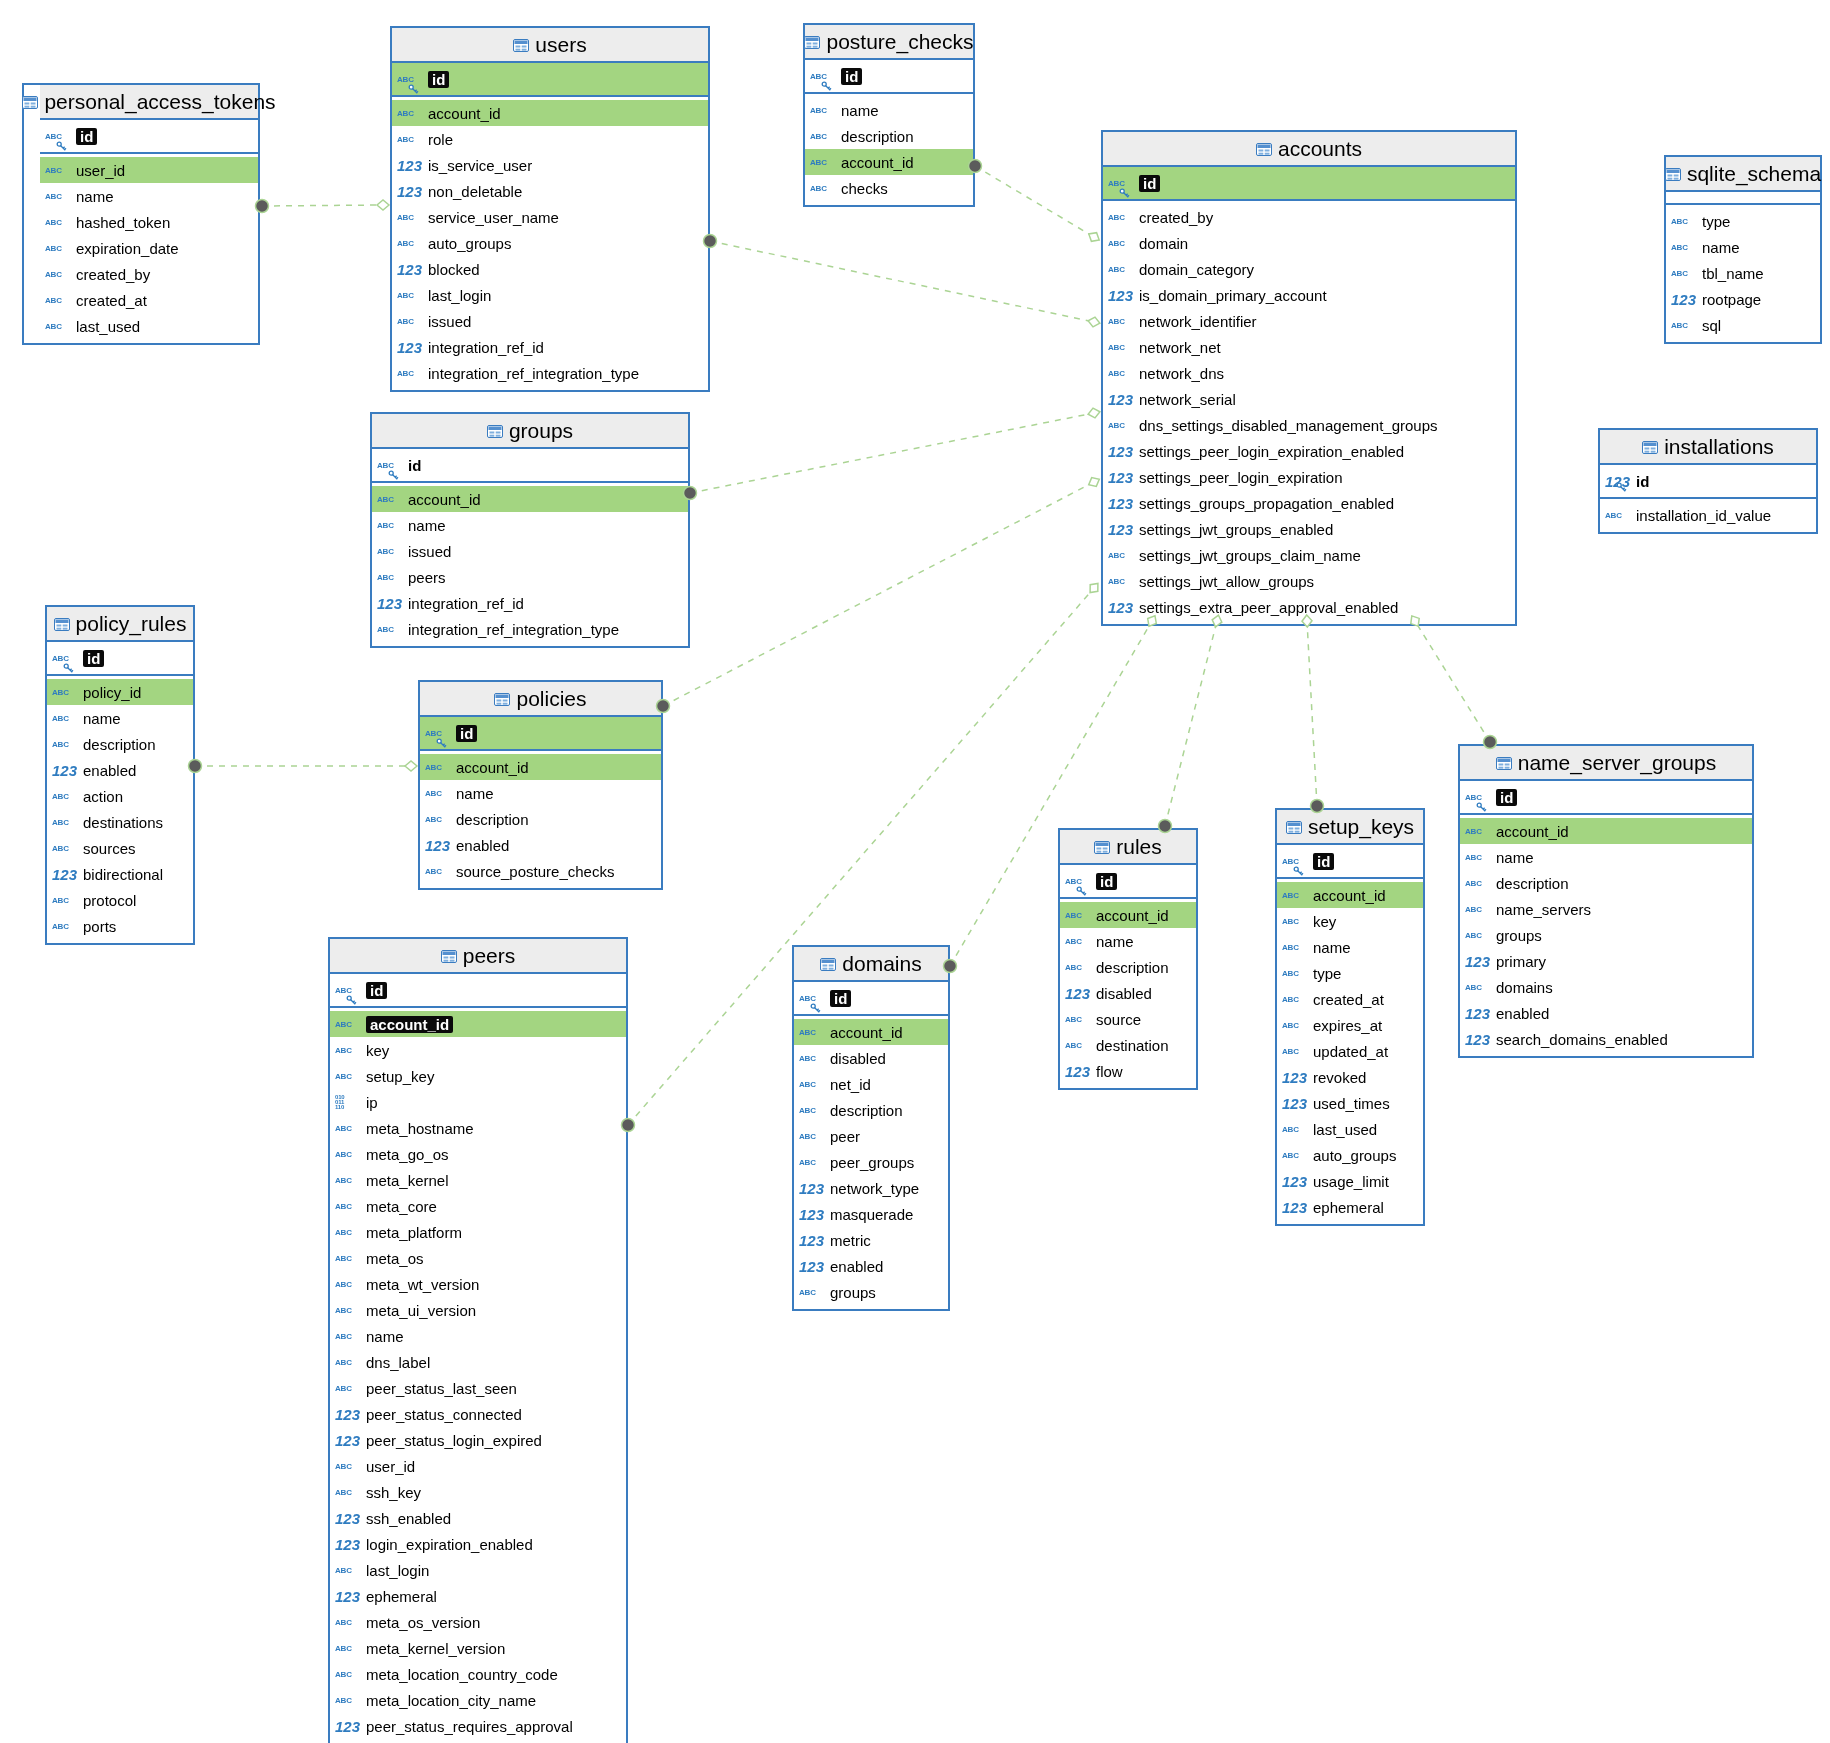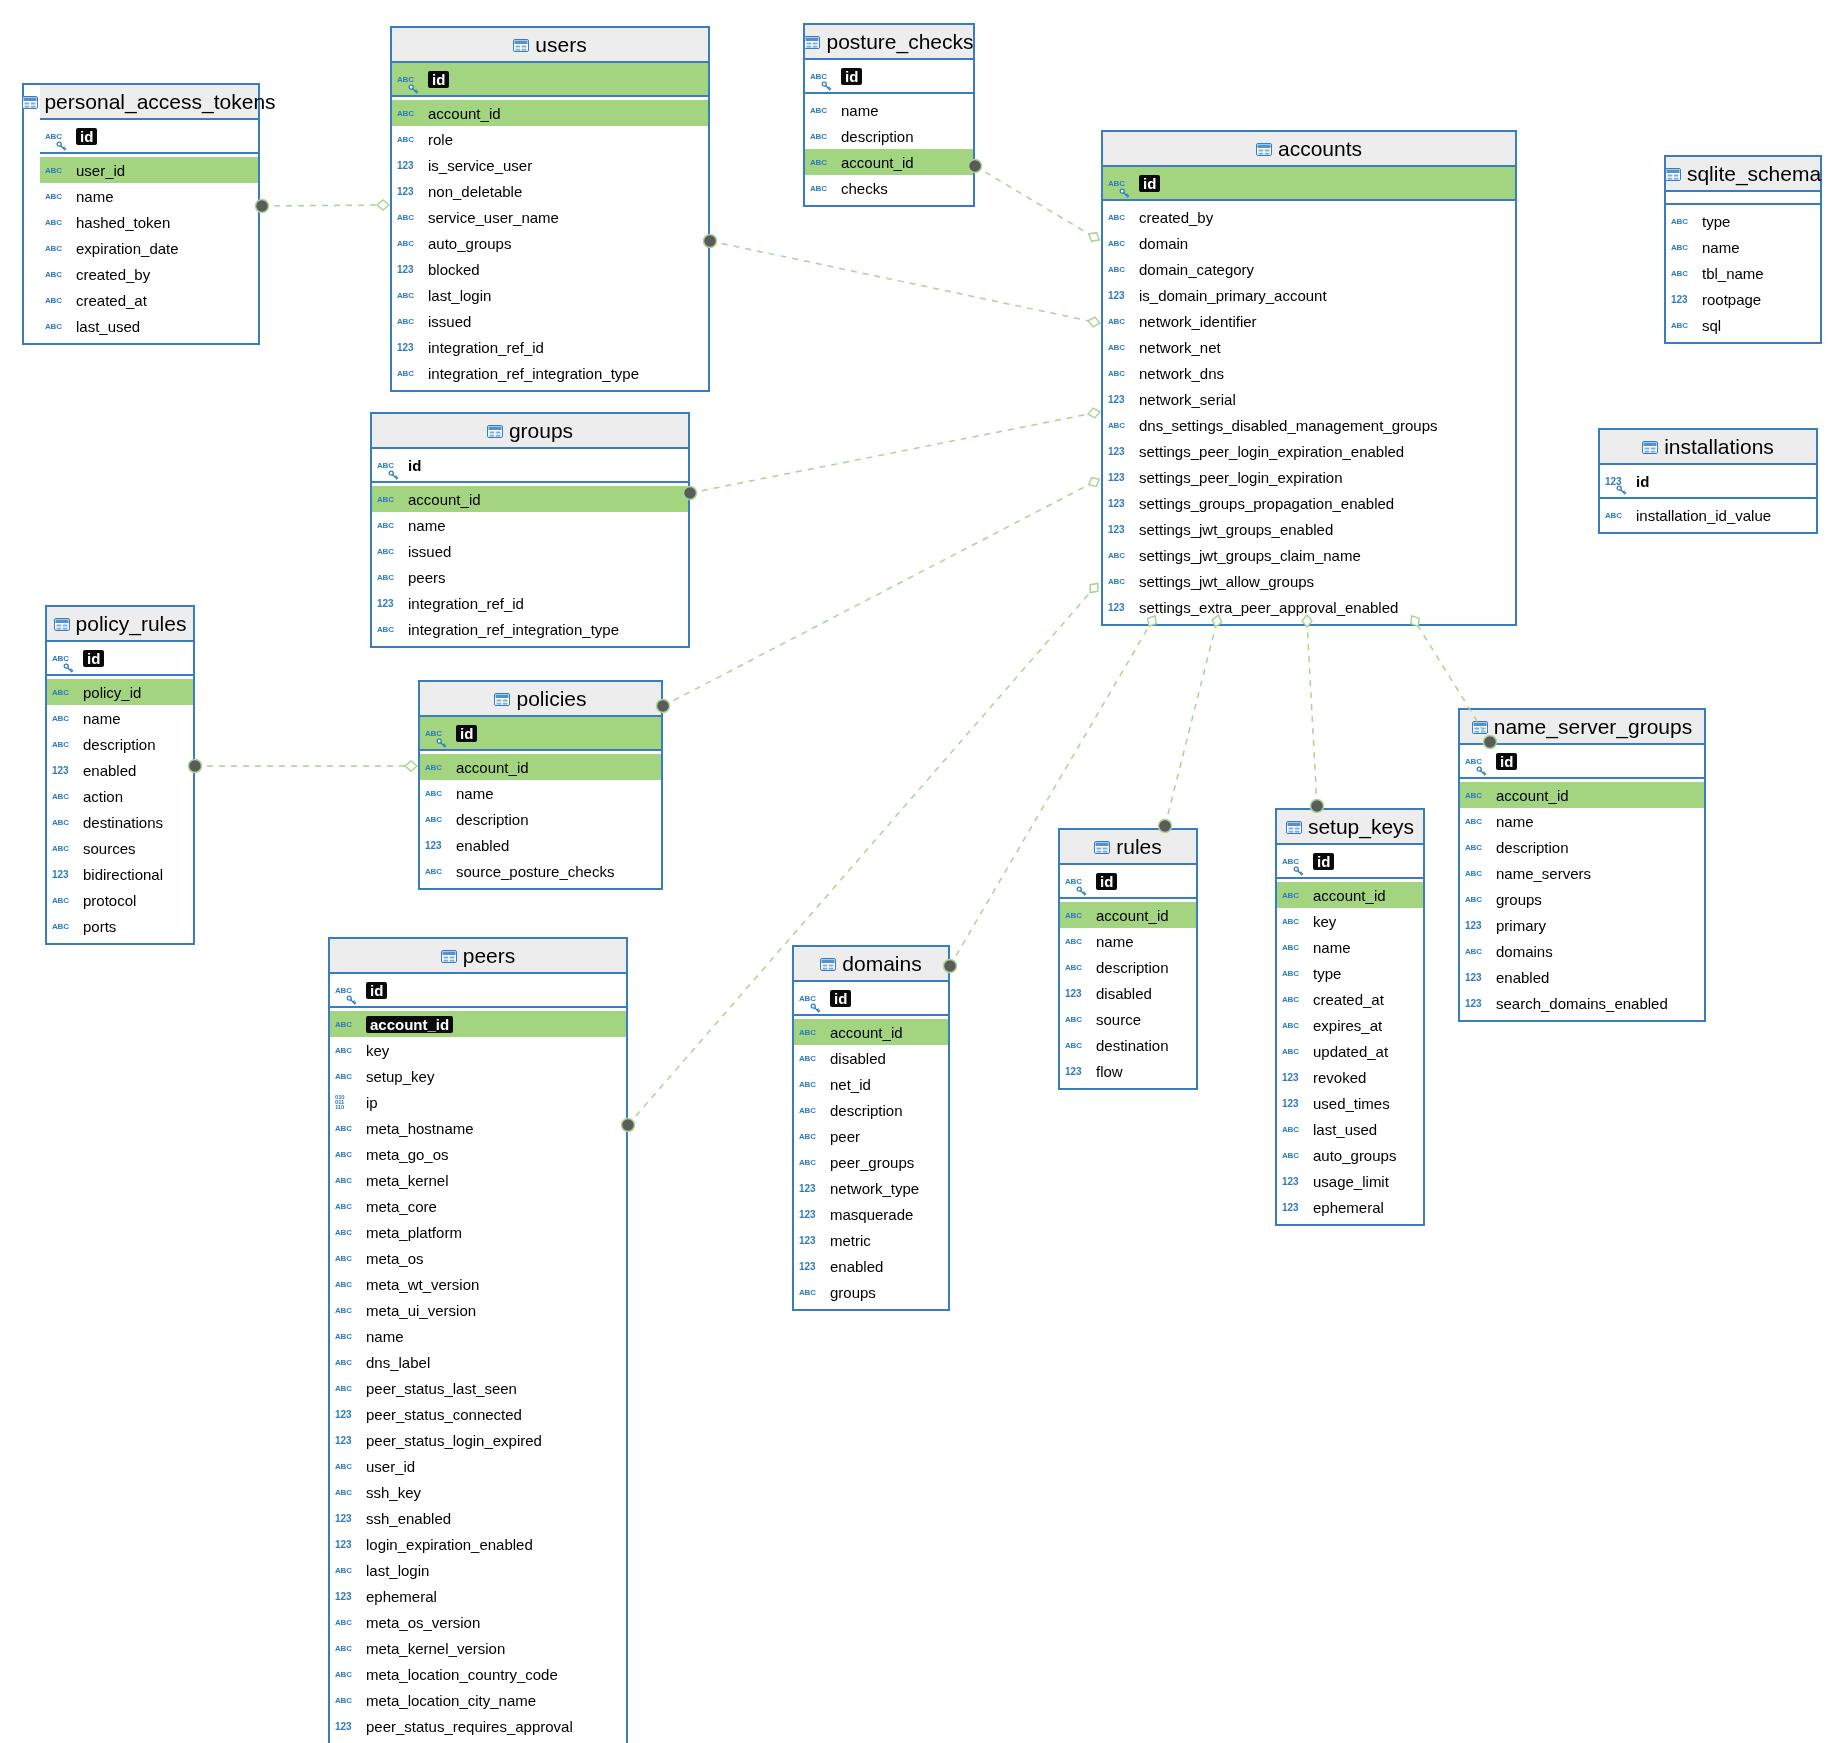--- a/index.html
+++ b/index.html
@@ -10,21 +10,21 @@
   .pkrow{display:flex;align-items:center;height:34px;border-bottom:2px solid #3a7cc0;padding-left:5px;box-sizing:border-box;}
   .pkrow.empty{height:13px;}
   .tbody{padding:3px 0 4px;}
   .crow{display:flex;align-items:center;height:26px;padding-left:5px;}
   .hl{background:#a3d581;}
   .lbl{font-size:15px;margin-left:3px;white-space:nowrap;color:#000;}
   .lbl.inv{background:#0a0a0a;color:#fff;font-weight:700;padding:0 4px;border-radius:2px;}
   .lbl.b{font-weight:700;}
   .cicon{flex:0 0 28px;position:relative;display:flex;align-items:center;min-height:1px;}
   .tic{font-size:8px;font-weight:700;color:#2f7cc0;letter-spacing:-0.2px;}
-  .nic{font-size:10px;font-weight:700;color:#2f7cc0;}
+  .nic{font-size:15px;font-weight:700;color:#2f7cc0;font-style:italic;}
   .bic{font-size:6px;line-height:5px;font-weight:700;color:#2f7cc0;display:inline-block;letter-spacing:-0.2px;}
   .keyov{position:absolute;left:11px;top:9px;}
   svg.edges{position:absolute;left:0;top:0;z-index:6;pointer-events:none;}
 </style>
 </head>
 <body>
 
 <div id="canvas">
     <div class="tbl" style="left: 22px; top: 83px; width: 238px; padding-left: 16px;">
       <div class="hdr">
@@ -1079,21 +1079,21 @@
           <span class="lbl">usage_limit</span>
         </div>
         <div class="crow">
           <span class="cicon">
             <span class="nic">123</span>
           </span>
           <span class="lbl">ephemeral</span>
         </div>
       </div>
     </div>
-    <div class="tbl" style="left: 1458px; top: 708px; width: 248px;">
+    <div class="tbl" style="left: 1458px; top: 744px; width: 296px;">
       <div class="hdr">
         <span class="ticon"><svg width="16" height="13" viewBox="0 0 16 13">
             <rect x="0.5" y="0.5" width="15" height="12" rx="1.5" fill="#fff" stroke="#3a7cc0"></rect>
             <rect x="1.5" y="1.5" width="13" height="3.5" fill="#5590cf"></rect>
             <rect x="2.5" y="6.5" width="4.8" height="2" fill="#7fafde"></rect>
             <rect x="8.7" y="6.5" width="4.8" height="2" fill="#7fafde"></rect>
             <rect x="2.5" y="9.7" width="4.8" height="2" fill="#7fafde"></rect>
             <rect x="8.7" y="9.7" width="4.8" height="2" fill="#7fafde"></rect>
           </svg></span>
         <span class="ttitle">name_server_groups</span>

